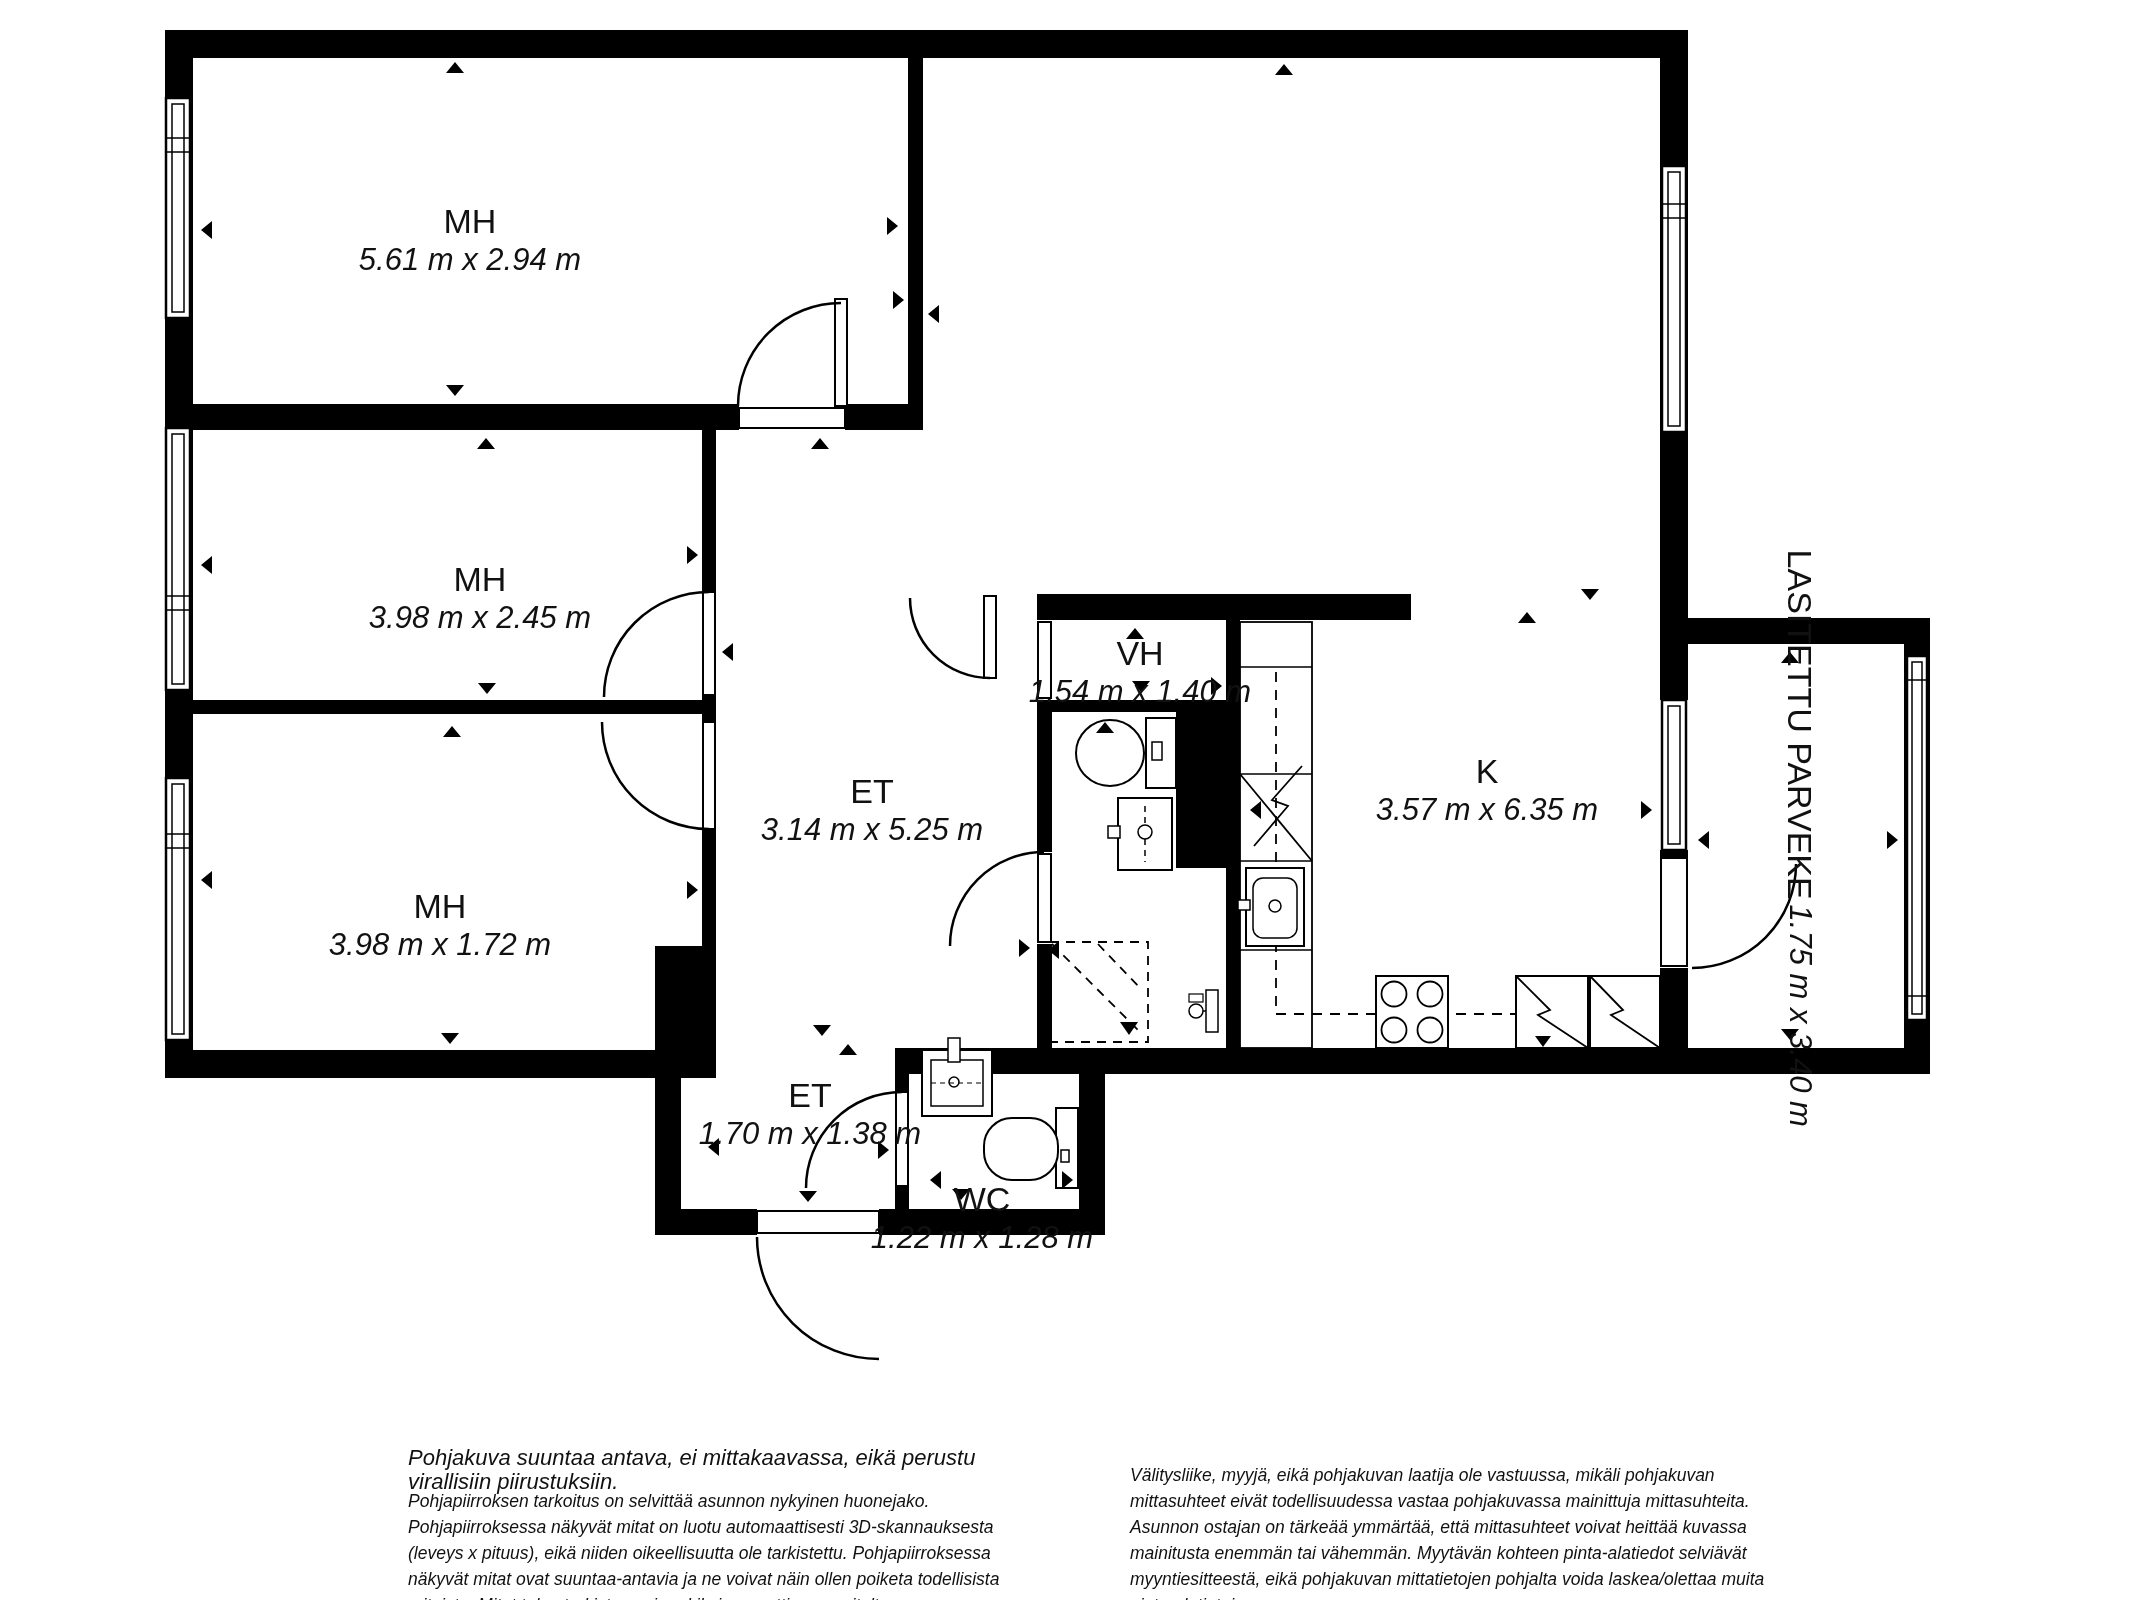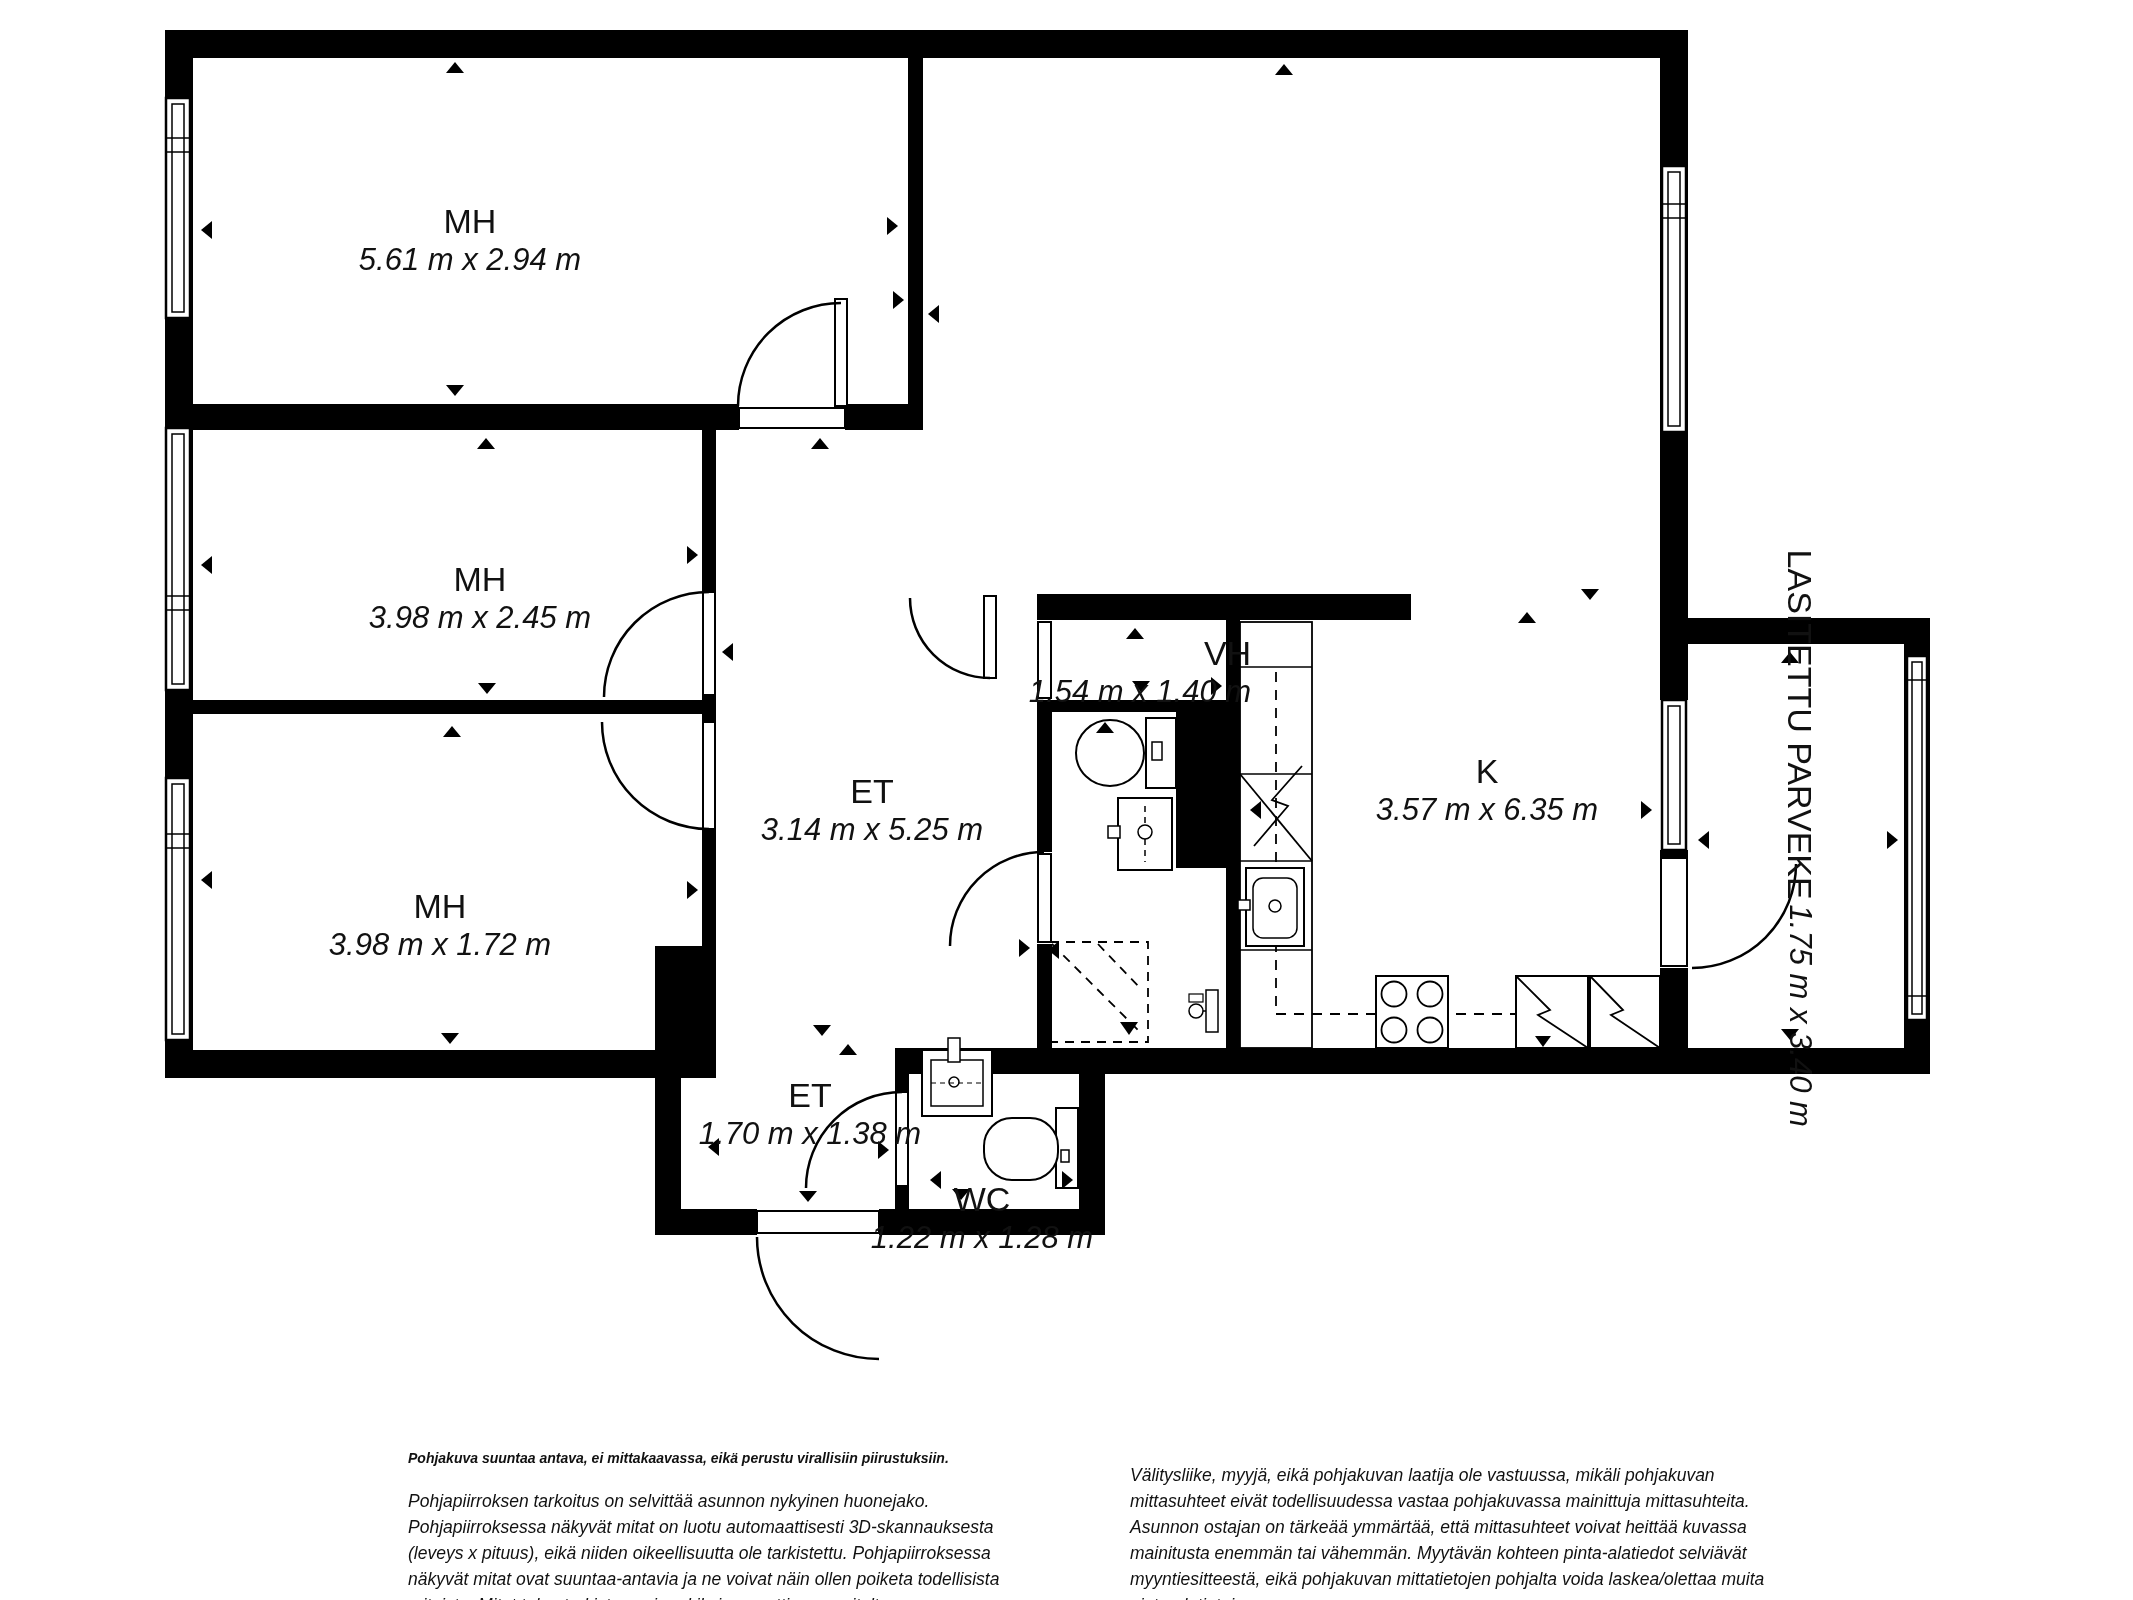--- a/index.html
+++ b/index.html
@@ -5,21 +5,21 @@
   html,body{margin:0;padding:0;background:#fff;}
   .canvas{position:relative;width:2133px;height:1600px;background:#ffffff;overflow:hidden;
           font-family:"Liberation Sans", sans-serif;color:#111;padding-left:38px;}
   svg{position:absolute;left:0;top:0;}
   .room-label{position:absolute;transform:translate(-50%,-50%);text-align:center;white-space:nowrap;z-index:5;}
   .room-label .rname{font-size:34px;line-height:40px;}
   .room-label .dims{font-size:31px;line-height:38px;font-style:italic;}
   .room-label.vertical{writing-mode:vertical-rl;}
   .room-label.vertical .rname,.room-label.vertical .dims{display:inline-block;line-height:44px;}
   .disc{position:absolute;z-index:5;}
-  .disc-title{font-size:14px;font-weight:bold;font-style:italic;line-height:24px;}
+  .disc-title{font-size:22px;font-weight:normal;font-style:italic;line-height:24px;}
   .disc-para{font-size:17.5px;font-style:italic;line-height:26px;}
 </style>
 </head>
 <body>
 
 <div class="canvas">
 
 <svg width="2133" height="1600" viewBox="0 0 2133 1600">
 
   <g fill="#000">
@@ -255,21 +255,21 @@
     <div class="dims">3.98 m x 2.45 m</div>
   </div>
   <div class="room-label" style="left:440px;top:925px;">
     <div class="rname">MH</div>
     <div class="dims">3.98 m x 1.72 m</div>
   </div>
   <div class="room-label" style="left:872px;top:810px;">
     <div class="rname">ET</div>
     <div class="dims">3.14 m x 5.25 m</div>
   </div>
-  <div class="room-label" style="left:1140px;top:672px;text-align:right;">
+  <div class="room-label" style="left:1140px;top:672px;">
     <div class="rname">VH</div>
     <div class="dims">1.54 m x 1.40 m</div>
   </div>
   <div class="room-label" style="left:1487px;top:790px;">
     <div class="rname">K</div>
     <div class="dims">3.57 m x 6.35 m</div>
   </div>
   <div class="room-label vertical" style="left:1800px;top:838px;">
     <div class="rname">LASITETTU PARVEKE</div>
     <div class="dims">1.75 m x 3.40 m</div>

